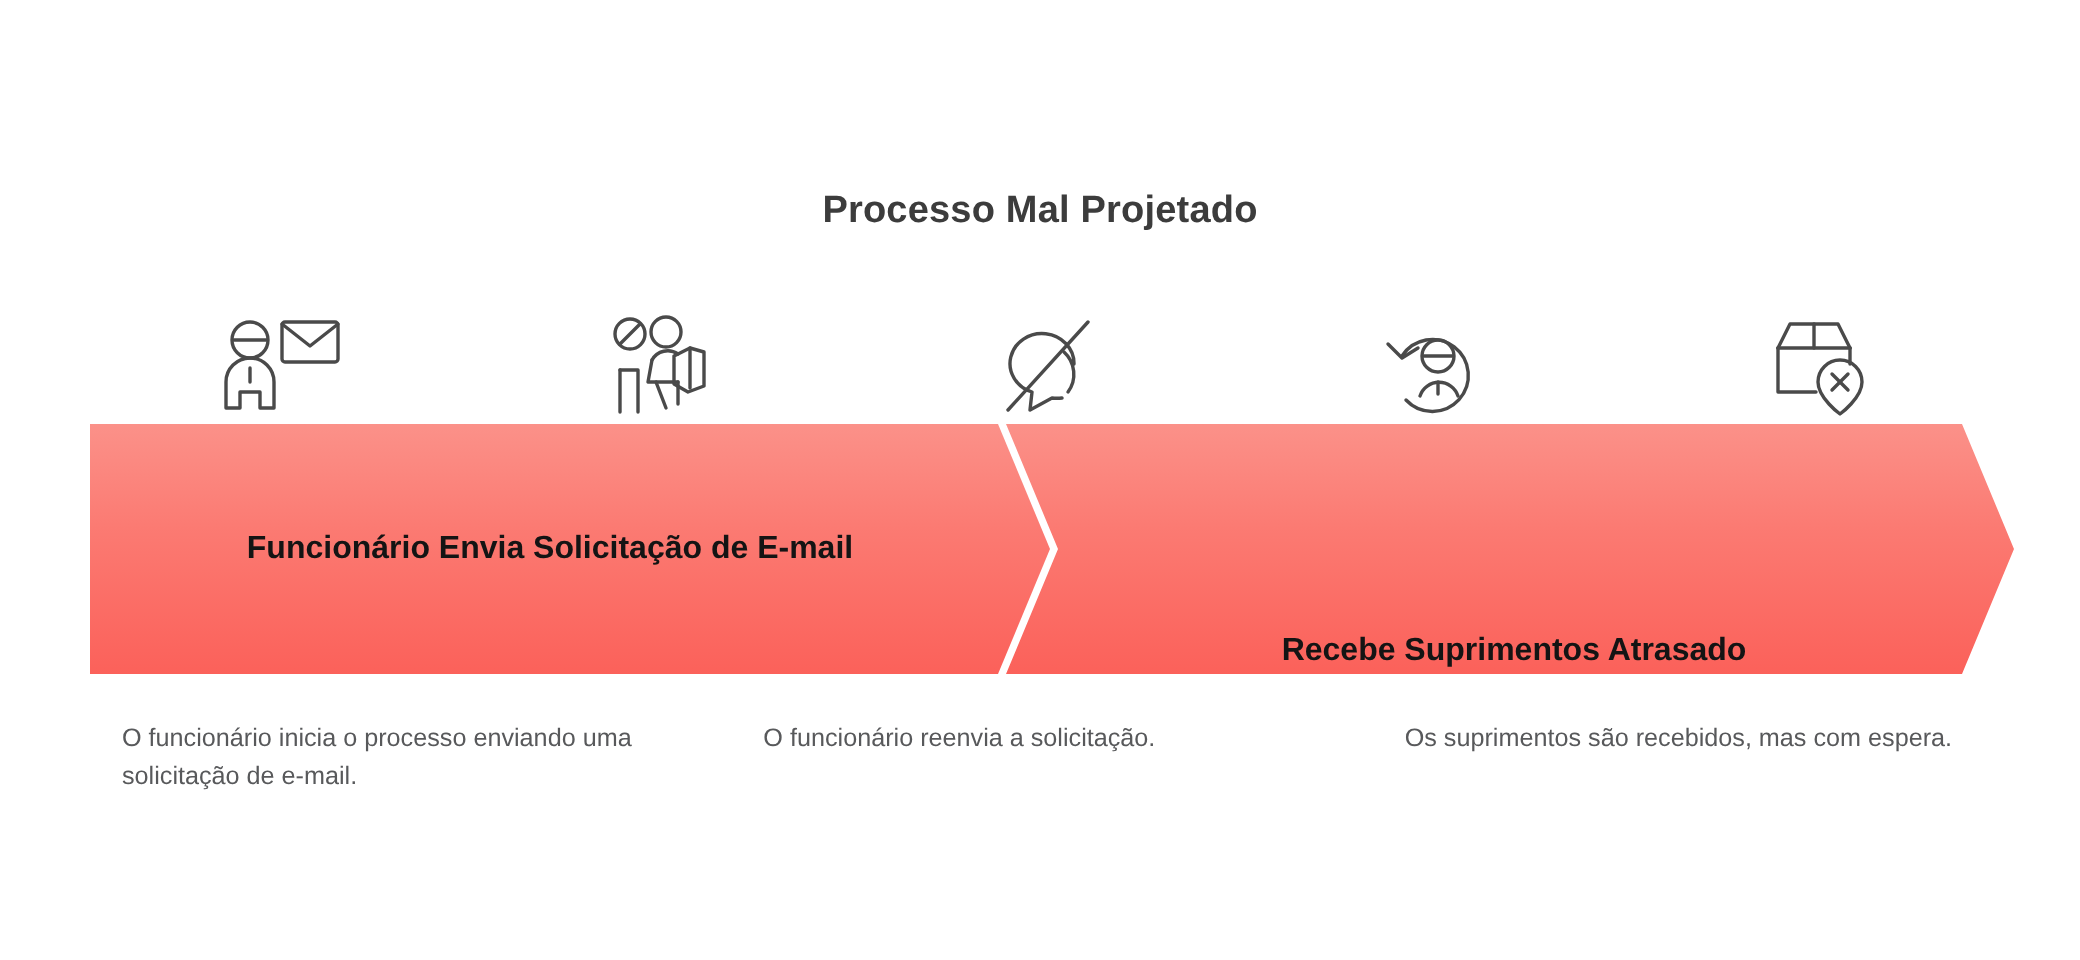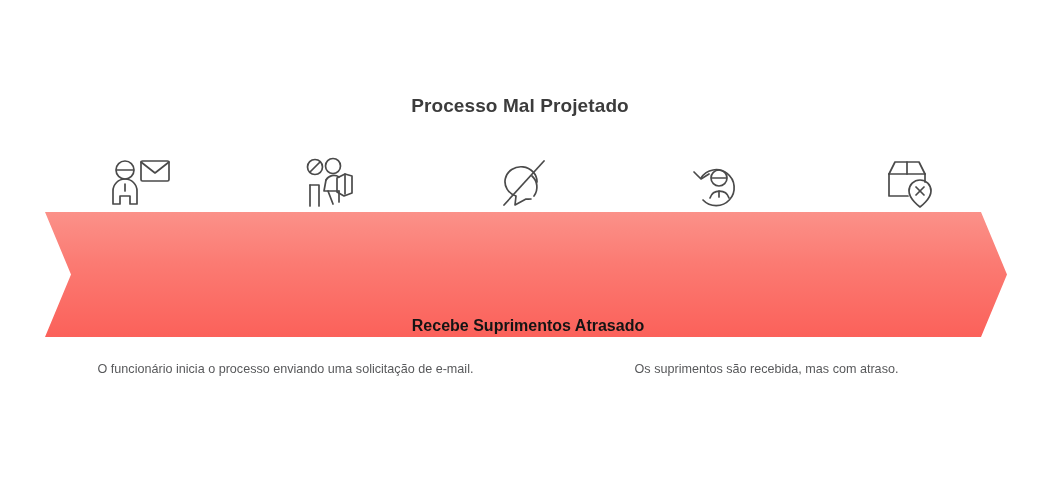--- a/index.html
+++ b/index.html
@@ -105,21 +105,21 @@
     top: 360px;
     left: 45px;
     width: 962px;
     display: flex;
   }
   .caption-cell {
     flex: 1 1 0;
     padding: 0 16px;
   }
   .caption-text {
-    text-align: center;
+    text-align: left;
     font-size: 12.6px;
     line-height: 1.52;
     color: #58595b;
   }
 </style>
 </head>
 <body>
 
 <div id="infographic">
 
@@ -192,27 +192,33 @@
           <path d="M36 22 a11 11 0 0 1 11 11 c0 8 -11 16 -11 16 s-11 -8 -11 -16 a11 11 0 0 1 11 -11 Z"></path>
           <line x1="32" y1="29" x2="40" y2="37"></line>
           <line x1="40" y1="29" x2="32" y2="37"></line>
         </svg>
       </span>
     </div>
 
   </div>
 
   <div id="chevron-band">
+    <div class="chevron first">
+      <div class="chevron-label">Funcionário Envia Solicitação de E-mail</div>
+    </div>
     <div class="chevron last">
       <div class="chevron-label">Recebe Suprimentos Atrasado</div>
     </div>
   </div>
 
   <div id="caption-row">
     <div class="caption-cell">
       <div class="caption-text">O funcionário inicia o processo enviando uma solicitação de e-mail.</div>
     </div>
     <div class="caption-cell">
-      <div class="caption-text">Os suprimentos são recebida, mas com atraso.</div>
+      <div class="caption-text">O funcionário reenvia a solicitação.</div>
+    </div>
+    <div class="caption-cell">
+      <div class="caption-text">Os suprimentos são recebidos, mas com espera.</div>
     </div>
   </div>
 
 </div>
 
 </body></html>

